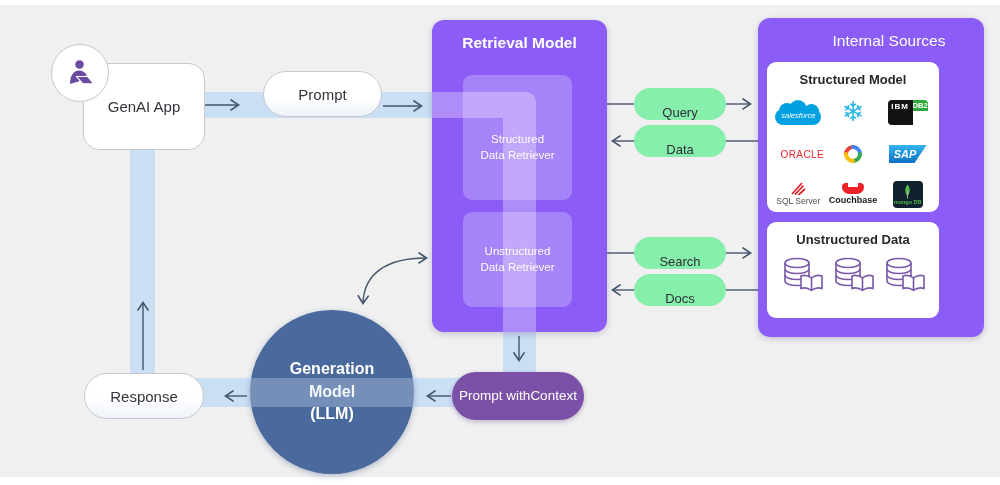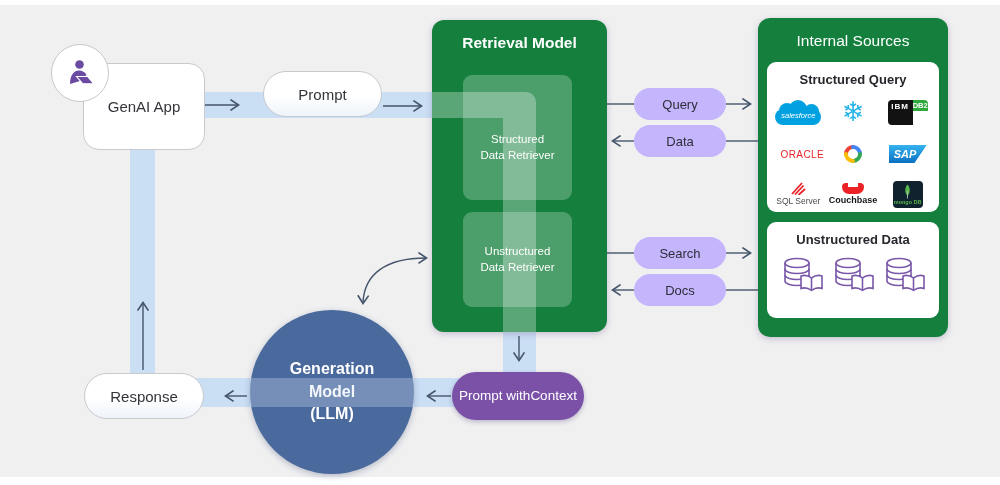--- a/index.html
+++ b/index.html
@@ -10,24 +10,24 @@
   
   .band{position:absolute;background:#cadef4;z-index:1;}
   .band-top{left:150px;top:92px;width:283px;height:26px;}
   .band-left{left:130px;top:100px;width:25px;height:296px;border-radius:10px 10px 0 0;}
   .band-bottom{left:140px;top:378px;width:340px;height:29px;border-radius:0 0 0 12px;}
   .band-mid-down{left:503px;top:331px;width:33px;height:43px;}
   .band-circle-overlay{position:absolute;left:250px;top:378px;width:164px;height:29px;
           background:rgba(218,232,247,.30);z-index:3;}
 
   
-  .purple-box{position:absolute;background:#15803d;border-radius:12px;z-index:2;
+  .purple-box{position:absolute;background:#8b5cf6;border-radius:12px;z-index:2;
           box-shadow:0 2px 6px rgba(70,50,110,.25);}
   .retrieval{left:432px;top:20px;width:175px;height:312px;}
-  .internal{left:758px;top:18px;width:190px;height:319px;}
+  .internal{left:758px;top:18px;width:190px;height:319px;padding-left:36px;}
   .purple-title{color:#fff;text-align:center;font-size:15.5px;margin-top:14px;}
   .retrieval .purple-title{font-weight:bold;}
   .retriever-box{position:absolute;left:31px;width:109px;background:rgba(255,255,255,.24);
           border-radius:9px;z-index:1;display:flex;flex-direction:column;justify-content:center;
           align-items:center;color:#fff;font-size:11.5px;line-height:1.35;text-align:center;}
   .retriever-structured{top:55px;height:125px;padding-top:20px;box-sizing:border-box;}
   .retriever-unstructured{top:192px;height:95px;}
   .overlay-h{position:absolute;left:0;top:72px;width:71px;height:26px;
           background:rgba(255,255,255,.30);z-index:2;}
   .overlay-v{position:absolute;left:71px;top:72px;width:33px;height:240px;
@@ -48,22 +48,22 @@
           display:flex;align-items:center;justify-content:center;color:#33343a;font-size:15px;}
   .genai-box{left:83px;top:63px;width:120px;height:85px;border-radius:16px;}
   .pill{border-radius:999px;background:linear-gradient(180deg,#ffffff 55%,#eef4fb);}
   .prompt-pill{left:263px;top:71px;width:117px;height:44px;}
   .response-pill{left:84px;top:373px;width:118px;height:44px;}
   .avatar{position:absolute;left:51px;top:44px;width:56px;height:56px;border-radius:50%;
           background:#fff;border:1.5px solid #c6c8cc;z-index:5;display:flex;align-items:center;
           justify-content:center;}
 
   
-  .lav-pill{position:absolute;left:634px;width:92px;height:32px;border-radius:16px;background:#c4b5fd;
-          z-index:4;display:flex;align-items:center;justify-content:center;
+  .lav-pill{position:absolute;left:634px;width:92px;height:32px;border-radius:16px;background:#86efac;
+          z-index:4;display:flex;align-items:flex-end;justify-content:center;
           font-size:13px;font-weight:500;color:#2e2e38;}
 
   
   .pwc-pill{position:absolute;left:452px;top:372px;width:132px;height:48px;border-radius:24px;
           background:#7b51a8;z-index:4;display:flex;flex-direction:row;align-items:center;
           justify-content:center;color:#fff;font-size:13.5px;line-height:1.3;
           box-shadow:0 2px 5px rgba(70,50,110,.3);}
 
   
   .llm-circle{position:absolute;left:250px;top:310px;width:164px;height:164px;border-radius:50%;
@@ -158,21 +158,21 @@
       <span>Data</span>
     </div>
   <div class="lav-pill" style="top:274px">
       <span>Docs</span>
     </div>
 
   <div class="purple-box internal">
     <div class="purple-title">Internal Sources</div>
 
     <div class="white-card card-structured">
-      <div class="card-title">Structured Query</div>
+      <div class="card-title">Structured Model</div>
       <div class="logo-grid">
 
         <div class="logo-sf">
           <i class="sf-b sf-b1"></i>
             <i class="sf-b sf-b2"></i>
             <i class="sf-b sf-b3"></i>
             <i class="sf-b sf-b4"></i>
           <span class="sf-label">salesforce</span>
         </div>
 

